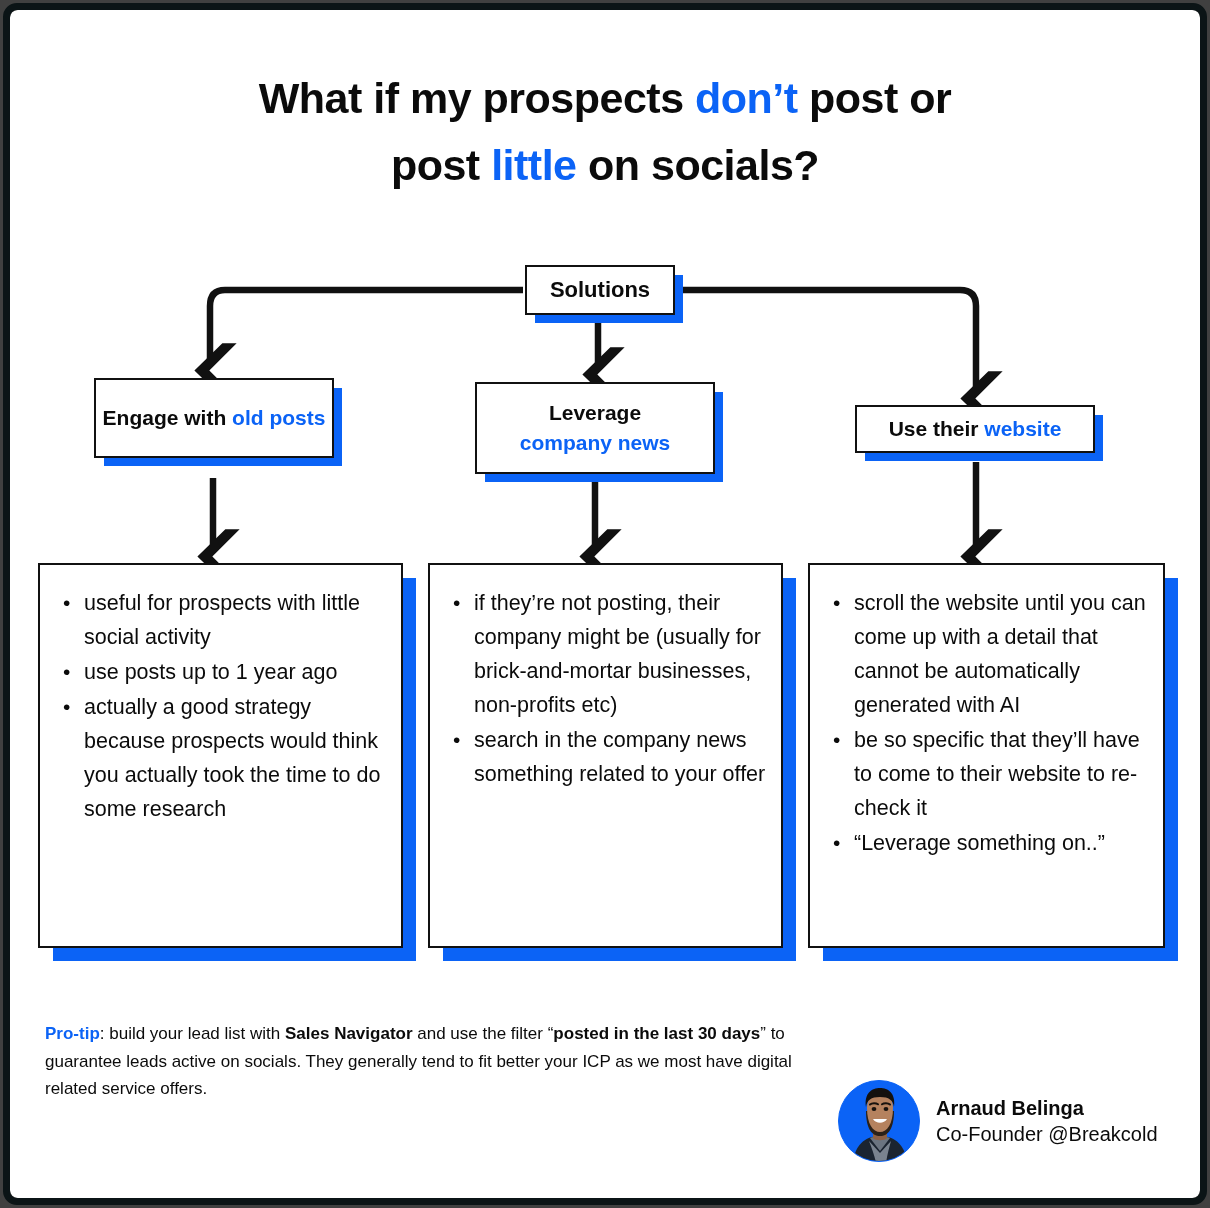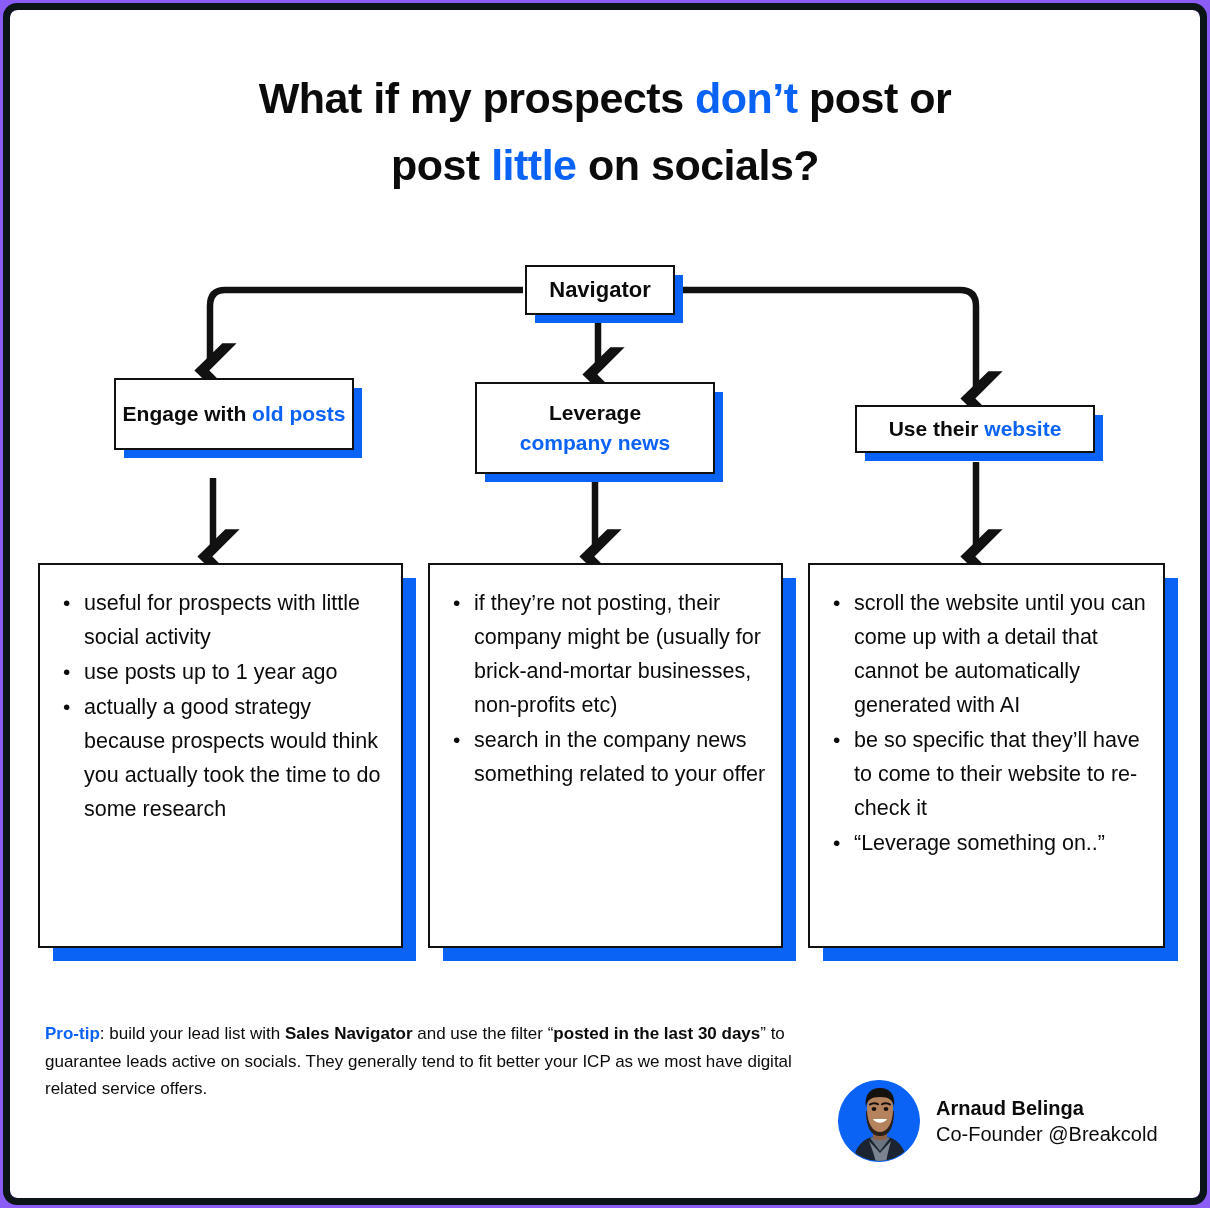--- a/index.html
+++ b/index.html
@@ -8,21 +8,21 @@
     width: 1210px;
     height: 1208px;
     background: #ffffff;
     font-family: "Liberation Sans", sans-serif;
   }
 
   #page {
     position: relative;
     width: 1210px;
     height: 1208px;
-    background: #8b5cf6;
+    background: #404040;
     overflow: hidden;
   }
 
   
   #frame {
     position: absolute;
     left: 3px; top: 3px;
     width: 1204px; height: 1202px;
     border: 7px solid #0b1416;
     border-radius: 14px;
@@ -75,21 +75,21 @@
     font-size: 21px;
     font-weight: 700;
     line-height: 1.42;
     color: #0b0b0b;
   }
   .node .lbl .hl { color: #0b63f6; }
 
   #node-solutions { left: 515px; top: 255px;  width: 150px; height: 50px; }
   #node-solutions .lbl { font-size: 22px; }
 
-  #node-old-posts { left: 84px;  top: 368px; width: 240px; height: 72px; margin-left: 20px; }
+  #node-old-posts { left: 84px;  top: 368px; width: 240px; height: 80px; }
   #node-company-news { left: 465px; top: 372px; width: 240px; height: 92px; }
   #node-website { left: 845px; top: 395px; width: 240px; height: 48px; }
   #node-website .lbl { font-size: 21px; }
 
   
   .card {
     position: absolute;
     background: #ffffff;
     border: 2.5px solid #111111;
     box-shadow: 14px 14px 0 -1px #0b63f6;
@@ -187,21 +187,21 @@
       <path d="M 668 280 L 950 280 Q 966 280 966 296 L 966 380" fill="none" stroke="#111111" stroke-width="6.5" marker-end="url(#ah)"></path>
 
       <path d="M 203 468 L 203 538" fill="none" stroke="#111111" stroke-width="6.5" marker-end="url(#ah)"></path>
 
       <path d="M 585 472 L 585 538" fill="none" stroke="#111111" stroke-width="6.5" marker-end="url(#ah)"></path>
 
       <path d="M 966 452 L 966 538" fill="none" stroke="#111111" stroke-width="6.5" marker-end="url(#ah)"></path>
     </svg>
 
     <div class="node" id="node-solutions">
-      <div class="lbl">Navigator</div>
+      <div class="lbl">Solutions</div>
     </div>
 
     <div class="node" id="node-old-posts">
       <div class="lbl">
         <span>Engage with </span><span class="hl">old posts</span>
       </div>
     </div>
 
     <div class="node" id="node-website">
       <div class="lbl">

